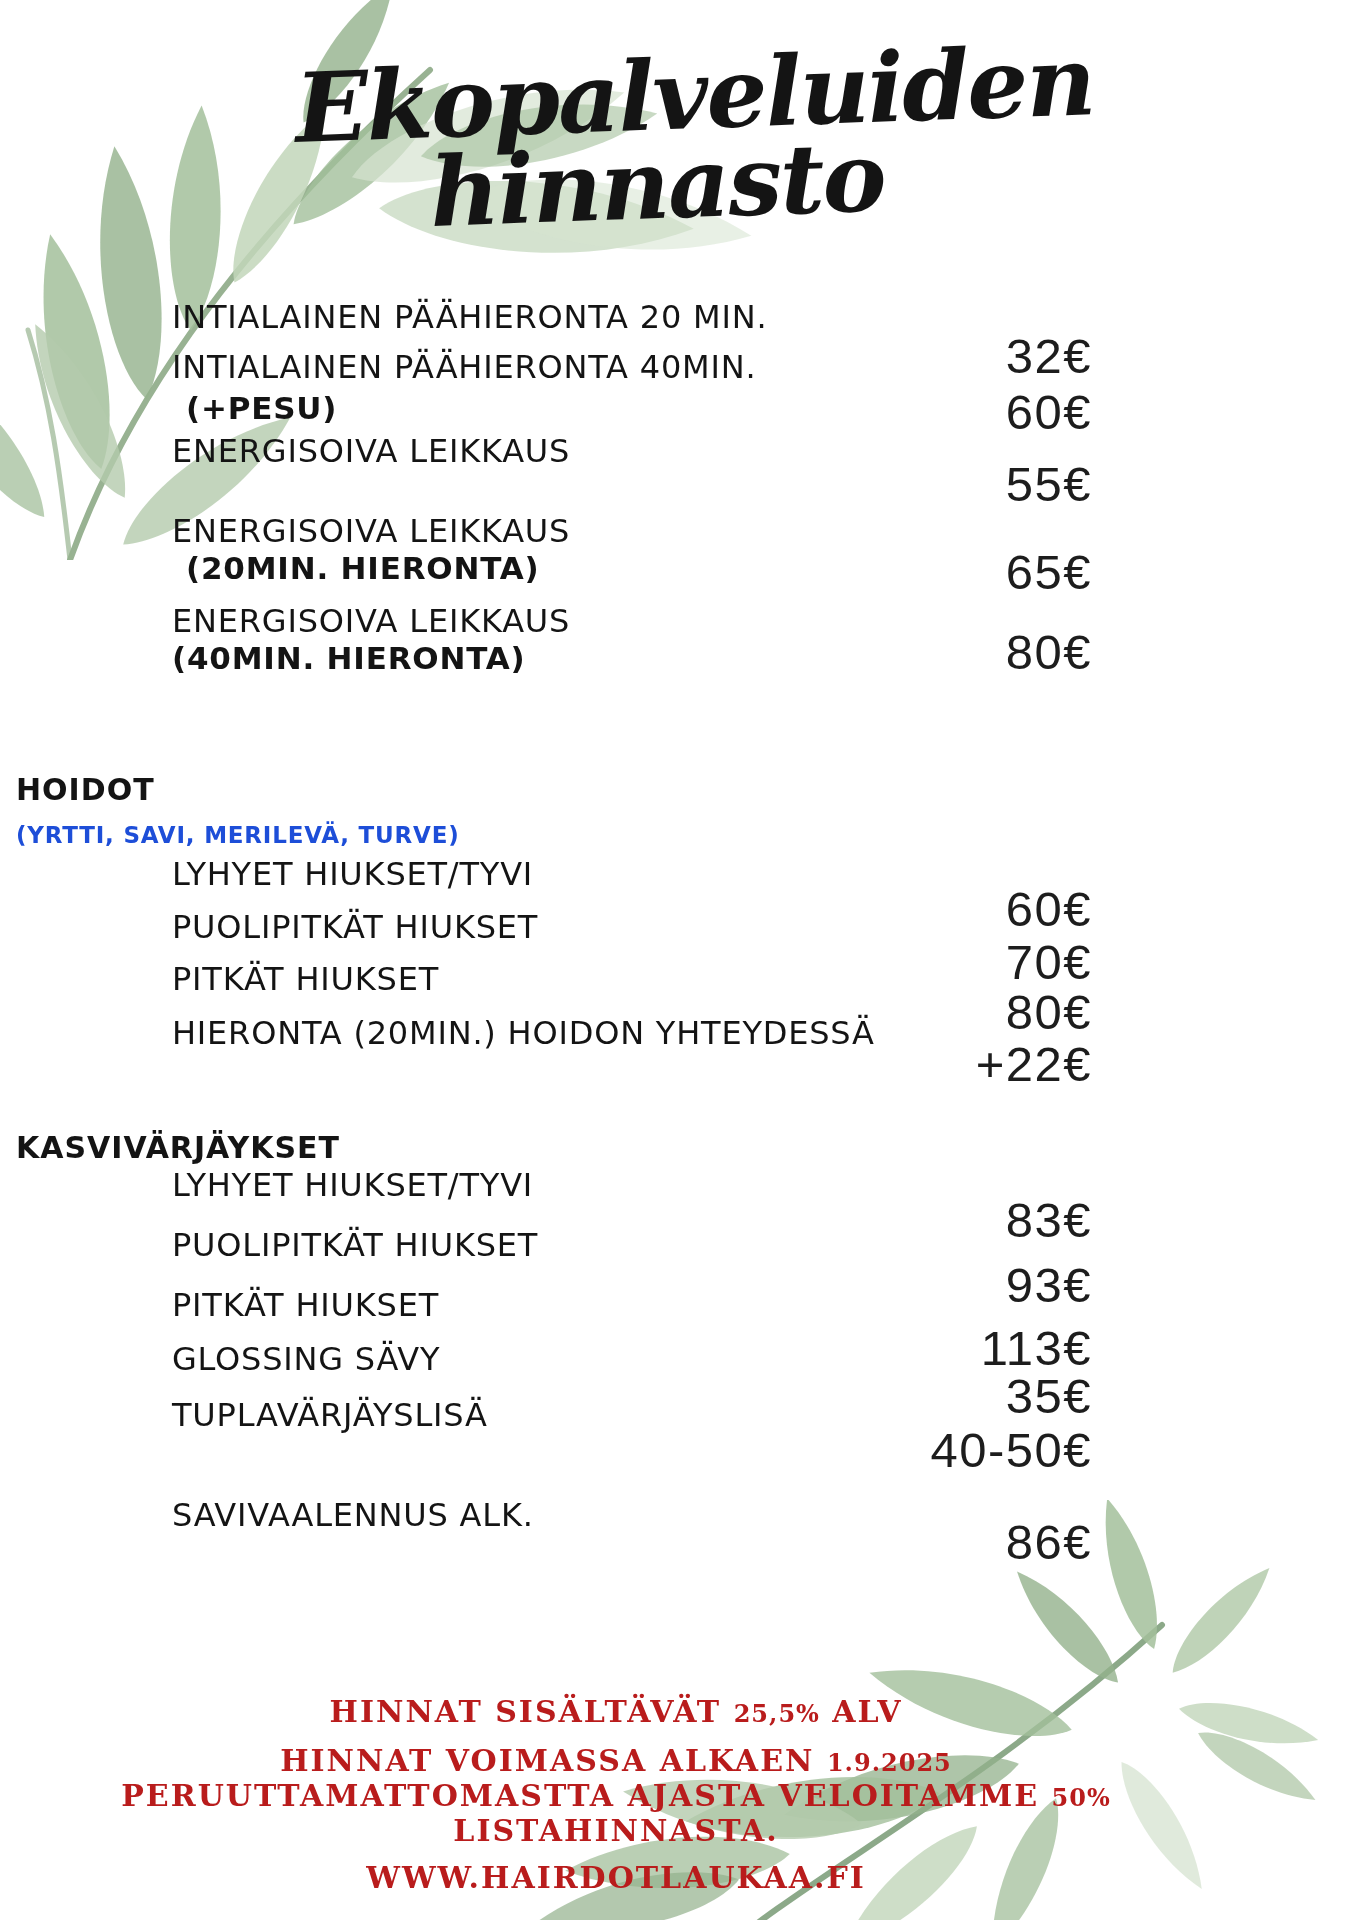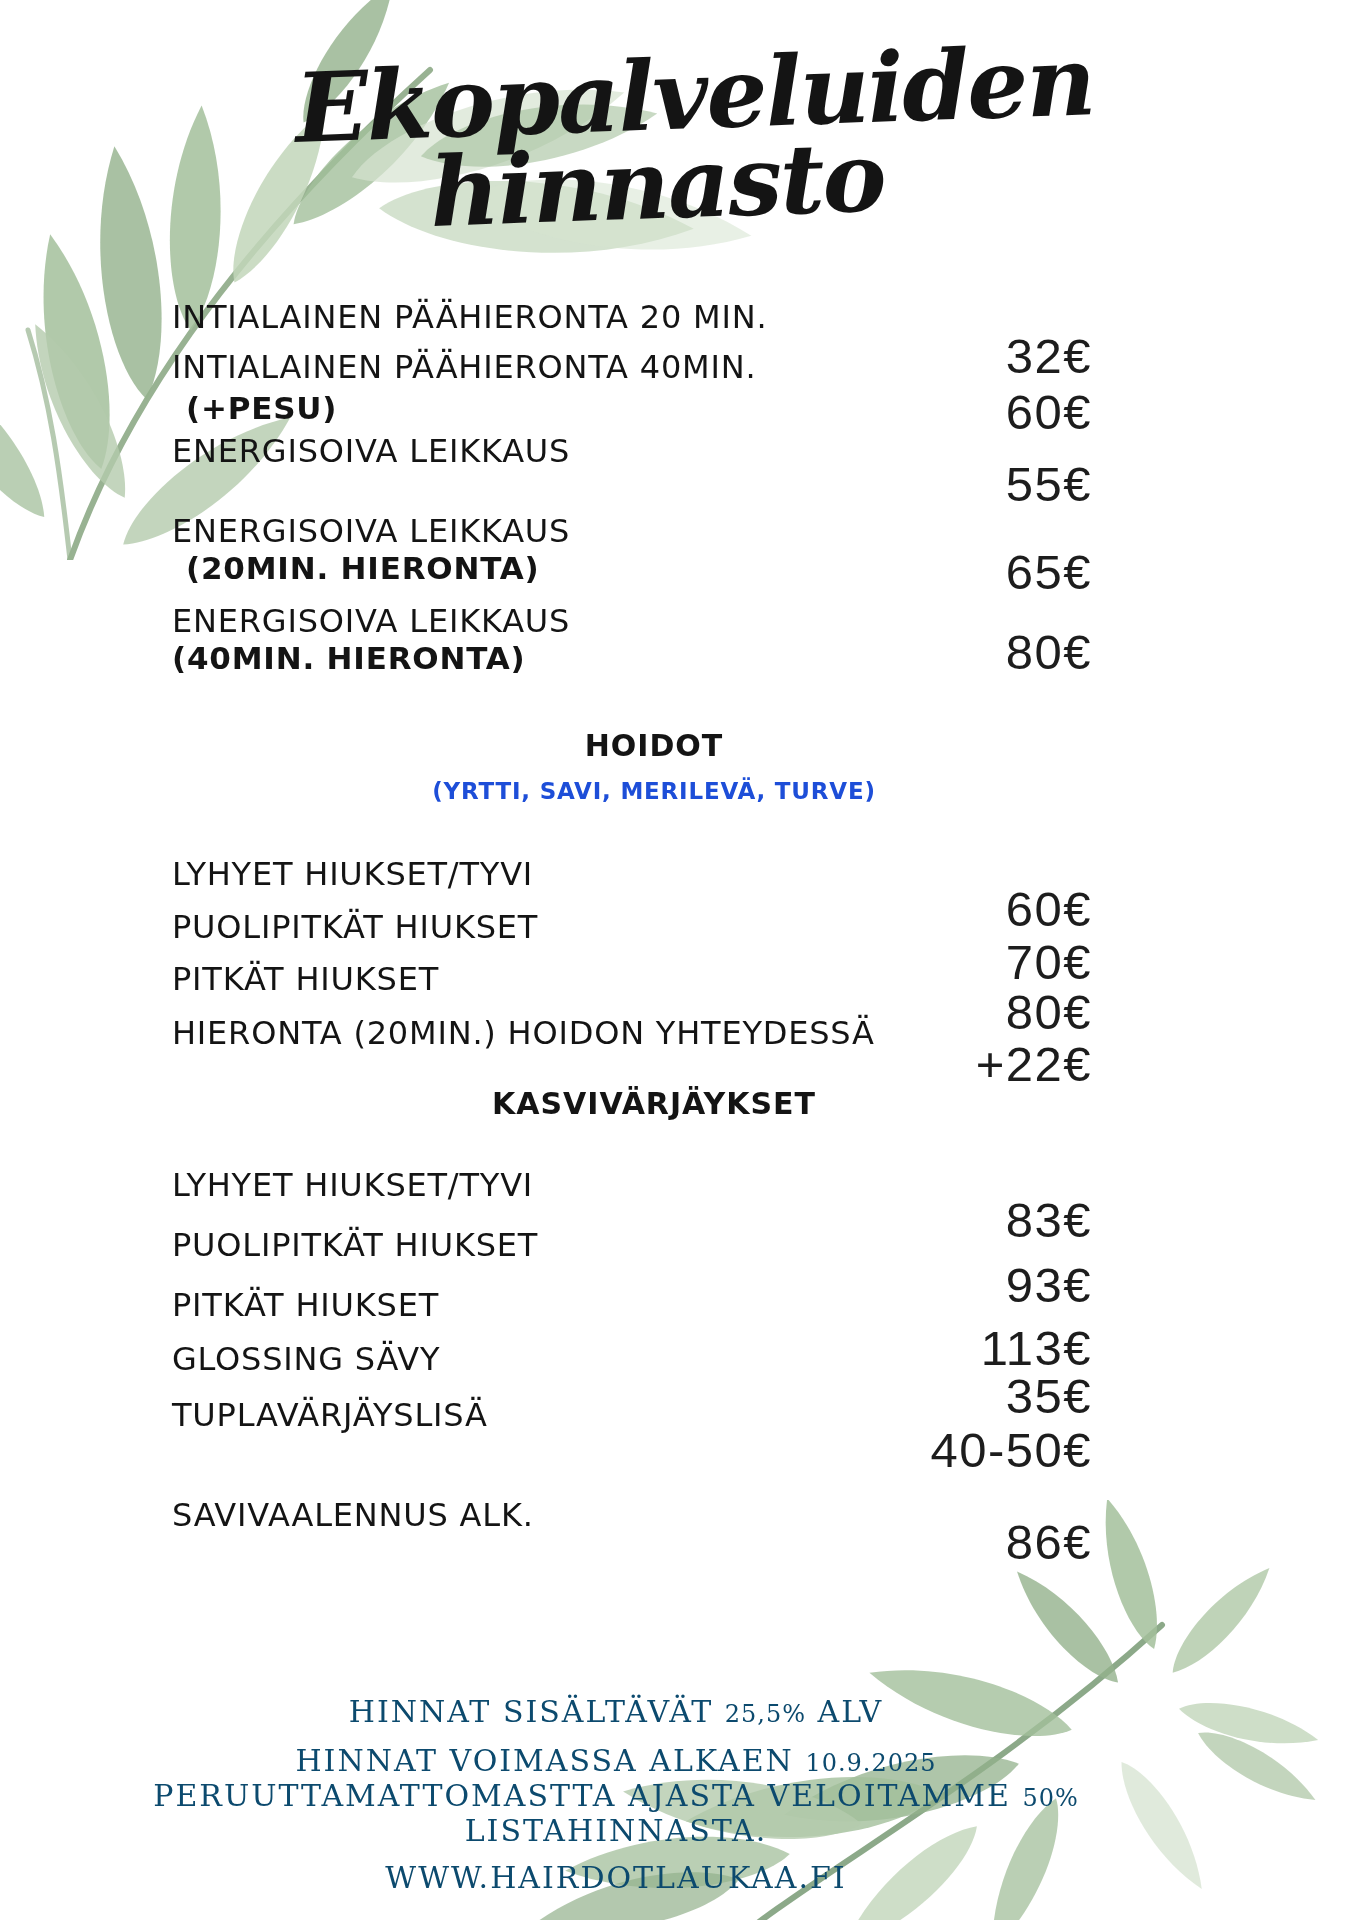--- a/index.html
+++ b/index.html
@@ -39,33 +39,33 @@
     font-weight:700;font-size:31px;letter-spacing:0.8px;
     color:#141414;white-space:nowrap;
   }
   .price{
     position:absolute;right:265px;
     font-family:"Liberation Sans", sans-serif;
     font-weight:400;font-size:49px;letter-spacing:1.5px;
     color:#1d1d1d;white-space:nowrap;margin-top:28px;
   }
   .section-wrap{
-    position:absolute;left:4px;width:1300px;text-align:center;
+    position:absolute;left:16px;width:1300px;text-align:left;margin-top:44px;
   }
   .section-h{
     font-weight:700;font-size:30px;letter-spacing:1px;color:#141414;
   }
   .section-sub{
     font-weight:700;font-size:23px;letter-spacing:0.8px;color:#1d4ed8;
   }
   .footer-line{
     position:absolute;left:0;width:1232px;text-align:center;
     font-family:"DejaVu Serif", serif;
-    font-weight:400;font-size:30px;letter-spacing:2px;
-    color:#0c4a6e;white-space:nowrap;
+    font-weight:700;font-size:30px;letter-spacing:2px;
+    color:#b91c1c;white-space:nowrap;
   }
   .footer-line .num{font-size:24px;letter-spacing:1px;}
 </style>
 </head>
 <body>
 
 <div class="page">
 
   <svg class="leaf-svg" style="left:0;top:0;" width="800" height="560" viewBox="0 0 800 560" aria-hidden="true">
     <defs>
@@ -158,19 +158,19 @@
     <div class="nm" style="top:1340px">GLOSSING SÄVY</div>
     <div class="price" style="top:1340px">35€</div>
 
     <div class="nm" style="top:1396px">TUPLAVÄRJÄYSLISÄ</div>
     <div class="price" style="top:1394px">40-50€</div>
 
     <div class="nm" style="top:1496px">SAVIVAALENNUS ALK.</div>
     <div class="price" style="top:1486px">86€</div>
 
     <div class="footer-line" style="top:1694px"><span>HINNAT SISÄLTÄVÄT </span><span class="num">25,5%</span><span> ALV</span></div>
-    <div class="footer-line" style="top:1743px"><span>HINNAT VOIMASSA ALKAEN </span><span class="num">10.9.2025</span></div>
+    <div class="footer-line" style="top:1743px"><span>HINNAT VOIMASSA ALKAEN </span><span class="num">1.9.2025</span></div>
     <div class="footer-line" style="top:1778px"><span>PERUUTTAMATTOMASTTA AJASTA VELOITAMME </span><span class="num">50%</span></div>
     <div class="footer-line" style="top:1813px">LISTAHINNASTA.</div>
     <div class="footer-line" style="top:1860px">WWW.HAIRDOTLAUKAA.FI</div>
 
   </div>
 </div>
 
 </body></html>

